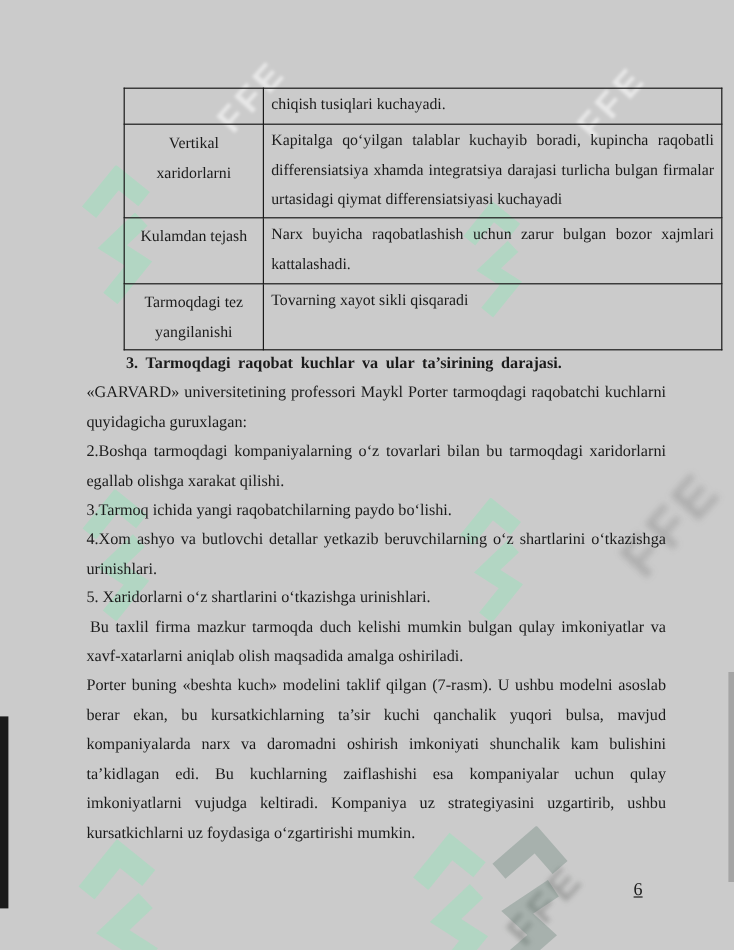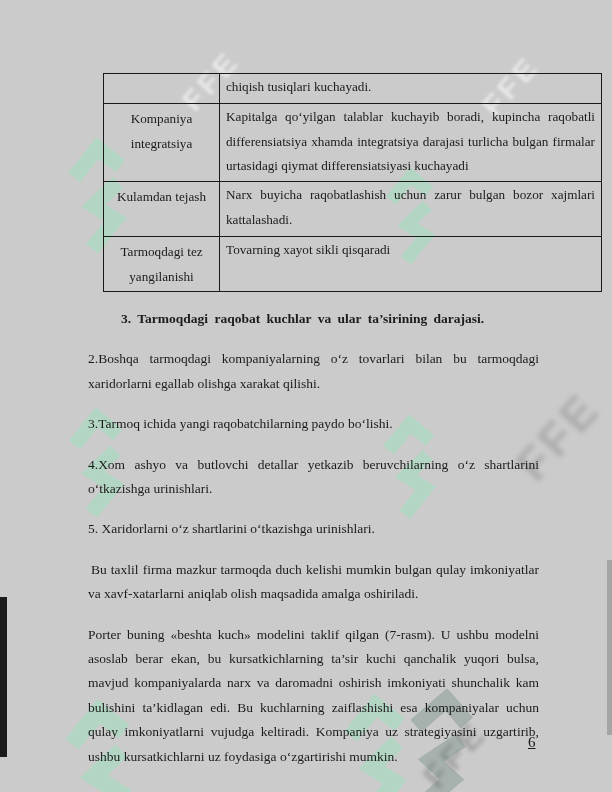--- a/index.html
+++ b/index.html
@@ -53,21 +53,21 @@
   .row-vert td{height:72px;}
   .row-kul td{height:49px;}
   .row-tov td{height:46px;}
 
   
   .content{
     position:absolute;left:72px;top:291px;width:483px;
     font-size:13.5px;line-height:24.4px;
     z-index:2;
   }
-  .content p{margin:16px;text-align:justify;text-justify:inter-word;}
+  .content p{margin:0;text-align:justify;text-justify:inter-word;}
   .heading{
     font-weight:bold;
     text-indent:33px;
     word-spacing:3px;
     text-align:left !important;
   }
   .p-lead{text-indent:3px;font-family:Liberation Serif, serif;}
 
   .page-number{
     position:absolute;left:528px;top:734px;
@@ -145,36 +145,37 @@
   <div class="edge-strip" style="left:0;top:597px;width:7px;height:160px;background:#0c0c0c;opacity:.92;"></div>
   <div class="edge-strip" style="right:0;top:560px;width:5px;height:175px;background:#222;opacity:.22;"></div>
 
   <table class="doc-table">
     <tbody>
         <tr class="row-cont">
       <td class="term"></td>
       <td class="desc">chiqish tusiqlari kuchayadi.</td>
     </tr>
     <tr class="row-vert">
-      <td class="term">Kompaniya integratsiya</td>
+      <td class="term">Vertikal xaridorlarni</td>
       <td class="desc">Kapitalga qo‘yilgan talablar kuchayib boradi, kupincha raqobatli differensiatsiya xhamda integratsiya darajasi turlicha bulgan firmalar urtasidagi qiymat differensiatsiyasi kuchayadi</td>
     </tr>
     <tr class="row-kul">
       <td class="term">Kulamdan tejash</td>
       <td class="desc">Narx buyicha raqobatlashish uchun zarur bulgan bozor xajmlari kattalashadi.</td>
     </tr>
     <tr class="row-tov">
       <td class="term">Tarmoqdagi tez yangilanishi</td>
       <td class="desc">Tovarning xayot sikli qisqaradi</td>
     </tr>
   </tbody>
     </table>
 
   <div class="content">
     <p class="heading">3. Tarmoqdagi  raqobat  kuchlar va  ular  ta’sirining  darajasi.</p>
+    <p>«GARVARD»  universitetining  professori Maykl  Porter tarmoqdagi  raqobatchi kuchlarni  quyidagicha  guruxlagan:</p>
     <p>2.Boshqa  tarmoqdagi  kompaniyalarning  o‘z  tovarlari  bilan  bu  tarmoqdagi xaridorlarni  egallab  olishga  xarakat  qilishi.</p>
     <p>3.Tarmoq  ichida  yangi  raqobatchilarning  paydo  bo‘lishi.</p>
     <p>4.Xom  ashyo  va  butlovchi  detallar  yetkazib  beruvchilarning  o‘z  shartlarini o‘tkazishga  urinishlari.</p>
     <p>5. Xaridorlarni  o‘z  shartlarini  o‘tkazishga  urinishlari.</p>
     <p class="p-lead">Bu taxlil firma mazkur tarmoqda duch kelishi mumkin bulgan qulay imkoniyatlar va xavf-xatarlarni aniqlab olish maqsadida amalga oshiriladi.</p>
     <p>Porter buning «beshta kuch» modelini taklif qilgan (7-rasm). U ushbu modelni asoslab berar ekan, bu kursatkichlarning ta’sir kuchi qanchalik yuqori bulsa, mavjud kompaniyalarda narx va daromadni oshirish imkoniyati shunchalik kam bulishini ta’kidlagan edi. Bu kuchlarning zaiflashishi esa kompaniyalar uchun qulay imkoniyatlarni vujudga keltiradi. Kompaniya uz strategiyasini uzgartirib, ushbu kursatkichlarni uz foydasiga o‘zgartirishi mumkin.</p>
   </div>
 
   <div class="page-number">6</div>
 

